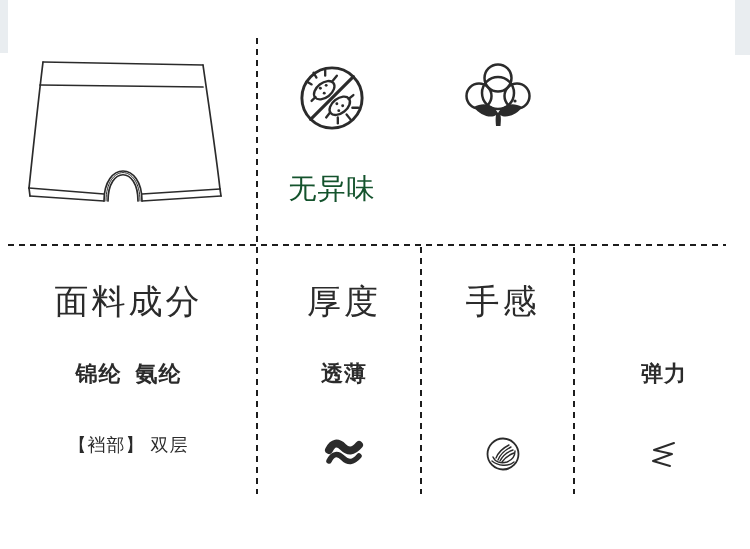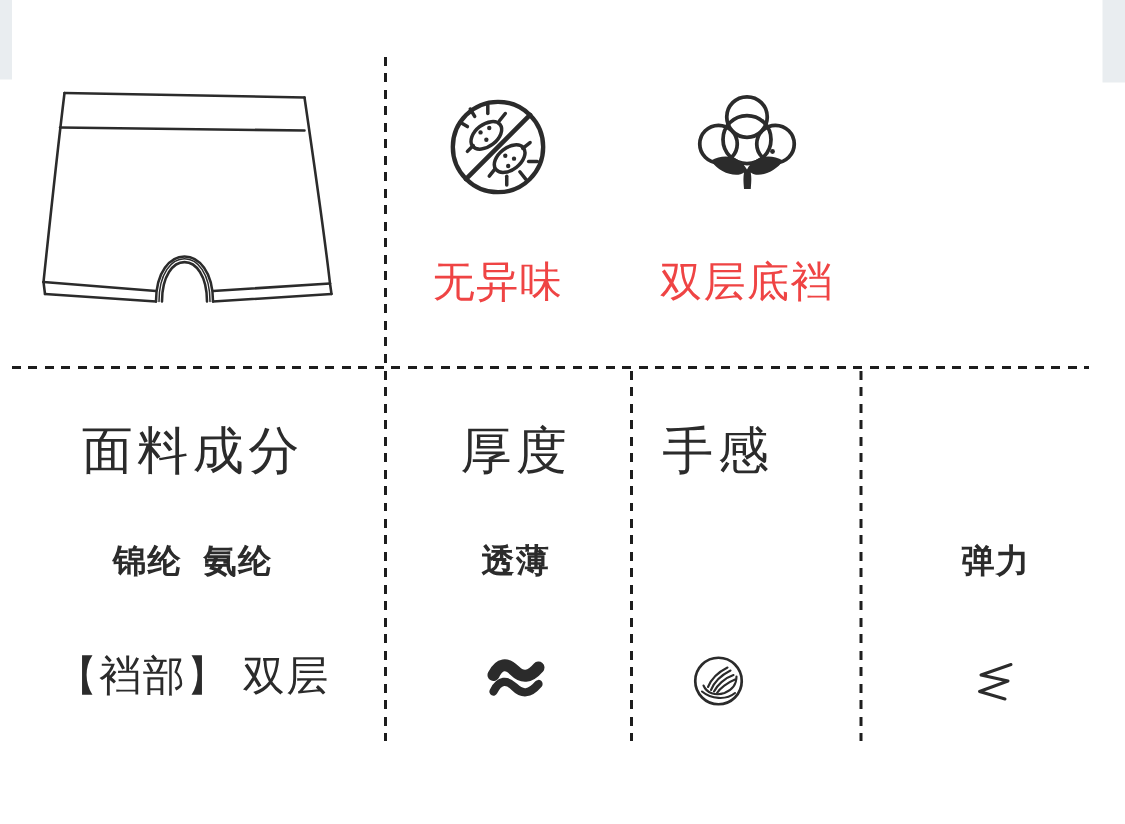--- a/index.html
+++ b/index.html
@@ -25,33 +25,33 @@
   
   .sketch{position:absolute;left:26px;top:58px;}
 
   
   .feature{position:absolute;top:58px;width:150px;text-align:center;}
   .f1{left:257px;}
   .f2{left:423px;}
   .f3{left:577px;}
   .f-icon{height:80px;display:flex;align-items:center;justify-content:center;}
   .f-label{margin-top:36px;font-size:28px;letter-spacing:1px;line-height:1.1;
-    color:#ef4444;font-weight:500;white-space:nowrap;font-family:Liberation Serif, serif;}
+    color:#14532d;font-weight:500;white-space:nowrap;}
 
   
   .col{position:absolute;top:246px;height:252px;text-align:center;padding-left:12px;}
   .c1{left:0;width:245px;}
   .c2{left:256px;width:164px;}
-  .c3{left:396px;width:153px;}
+  .c3{left:420px;width:153px;}
   .c4{left:573px;width:170px;}
   .hd{position:absolute;top:37px;left:0;width:100%;font-size:34px;font-weight:500;
     letter-spacing:3px;line-height:1.1;white-space:pre;}
   .val{position:absolute;top:116px;left:0;width:100%;font-size:22px;font-weight:700;
     letter-spacing:1px;line-height:1.1;white-space:pre;}
-  .det{position:absolute;top:190px;left:0;width:100%;font-size:28px;font-weight:400;
+  .det{position:absolute;top:190px;left:0;width:100%;font-size:18px;font-weight:400;
     letter-spacing:1px;line-height:1.1;white-space:pre;}
   .ic{position:absolute;top:188px;left:0;width:100%;display:flex;
     align-items:center;justify-content:center;height:40px;}
 
   svg{display:block;}
   .ln{stroke:#2b2b2b;fill:none;stroke-linecap:round;stroke-linejoin:round;}
 </style>
 </head>
 <body>
 
@@ -116,21 +116,20 @@
         <g class="ln" stroke-width="2.5" fill="#ffffff">
           <circle cx="39" cy="20" r="13.5"></circle>
           <circle cx="20" cy="38" r="12.5"></circle>
           <circle cx="58" cy="38" r="12.5"></circle>
           <circle cx="39" cy="35" r="16"></circle>
         </g>
         <circle cx="56" cy="43" r="1.6" fill="#2b2b2b"></circle>
         <path fill="#2b2b2b" stroke="none" d="M39 55 C34 46 24 44 15 49 C20 57 32 61 37 57 C36.5 60 36.5 62 37 68 L41.5 68 C42 62 42 60 41.5 57 C46 61 58 57 63 49 C54 44 44 46 39 55 Z"></path>
       </svg>
     </div>
-    <div class="f-label">双层底裆</div>
   </div>
 
 
   <div class="vdash vdash-top"></div>
   <div class="hdash hdash-mid"></div>
   <div class="vdash vdash-b1"></div>
   <div class="vdash vdash-b2"></div>
   <div class="vdash vdash-b3"></div>
 
   <div class="col c1">

